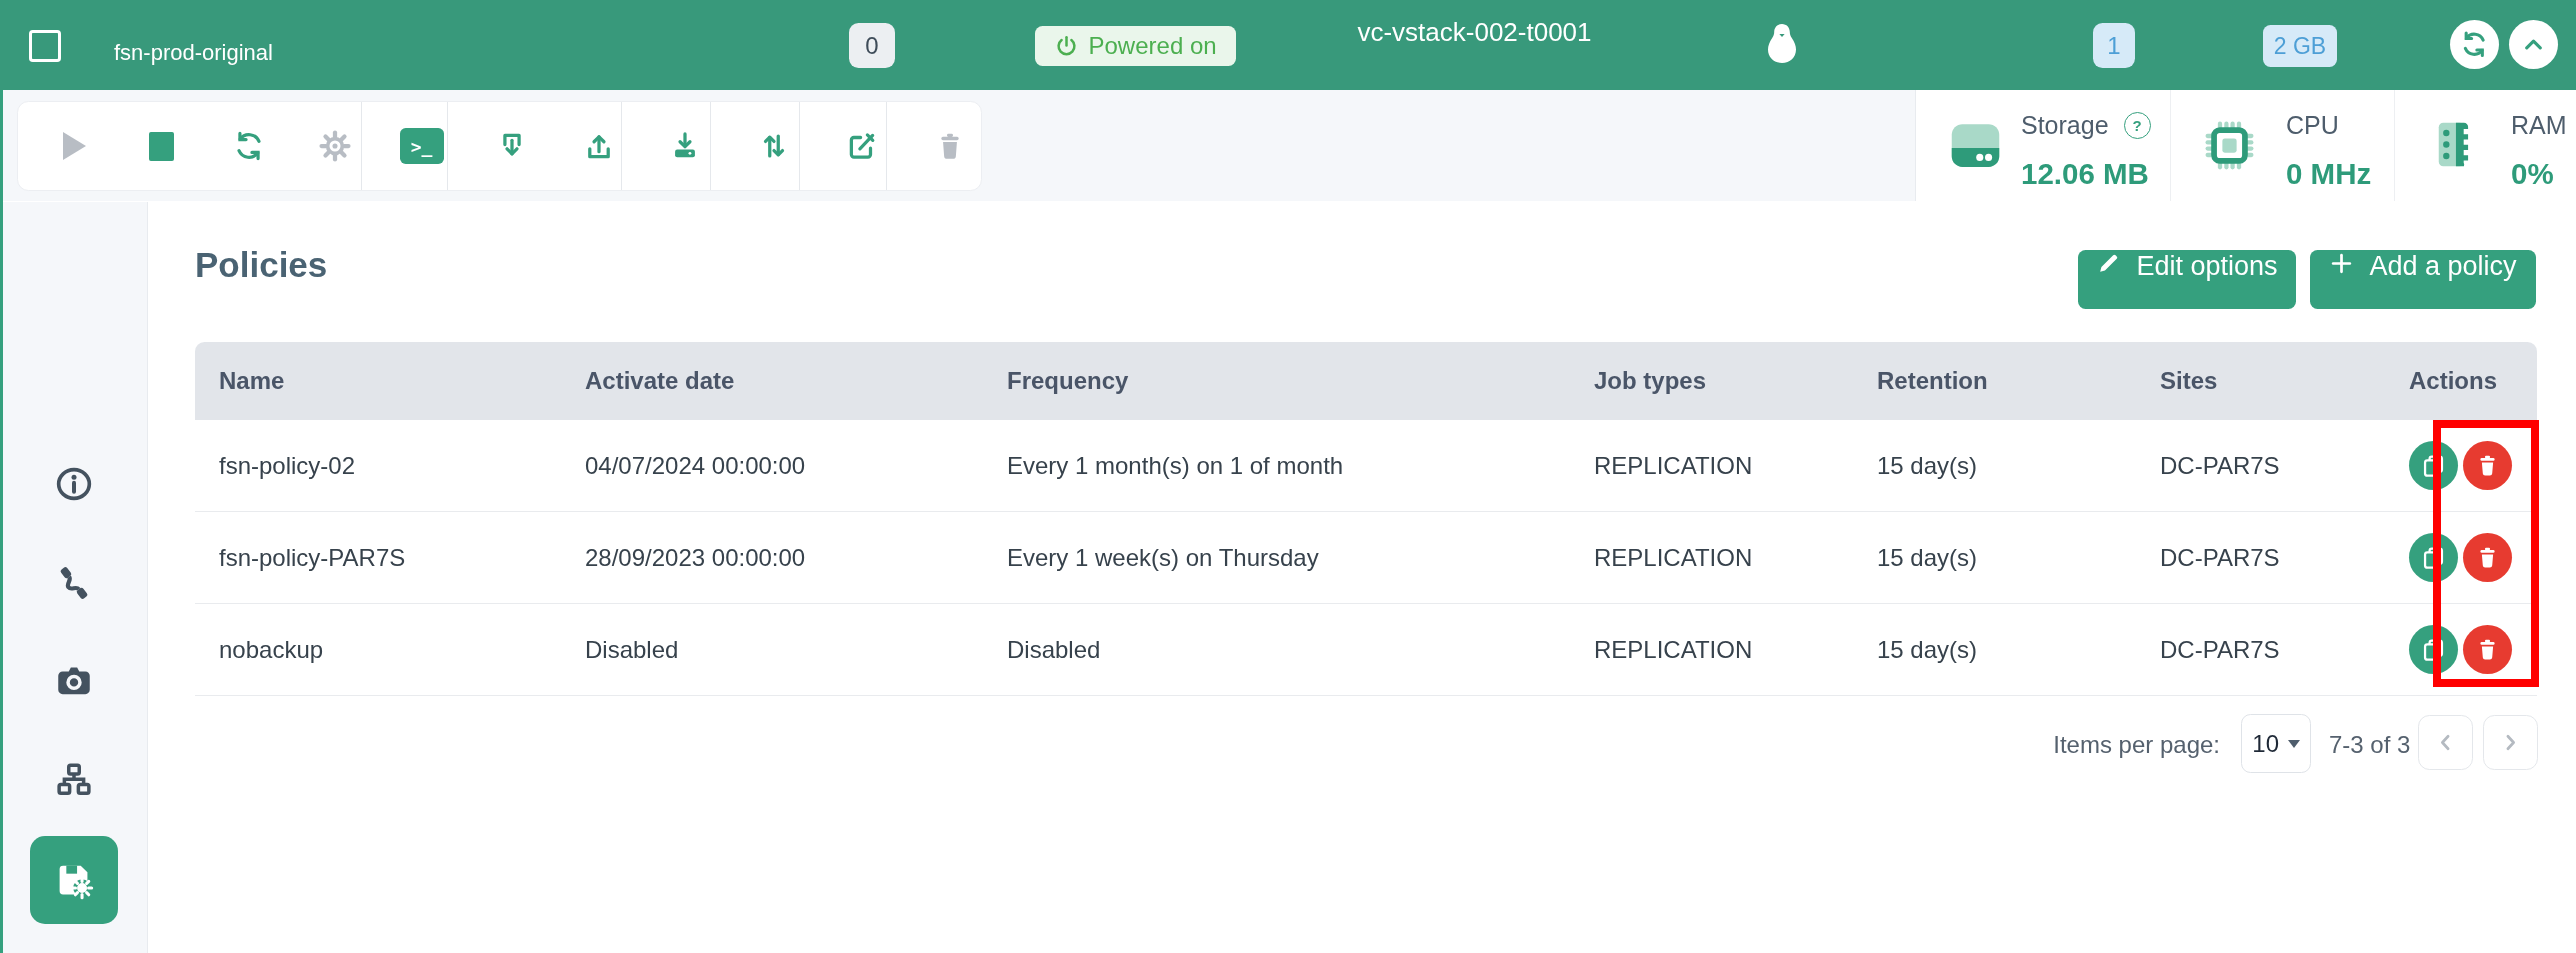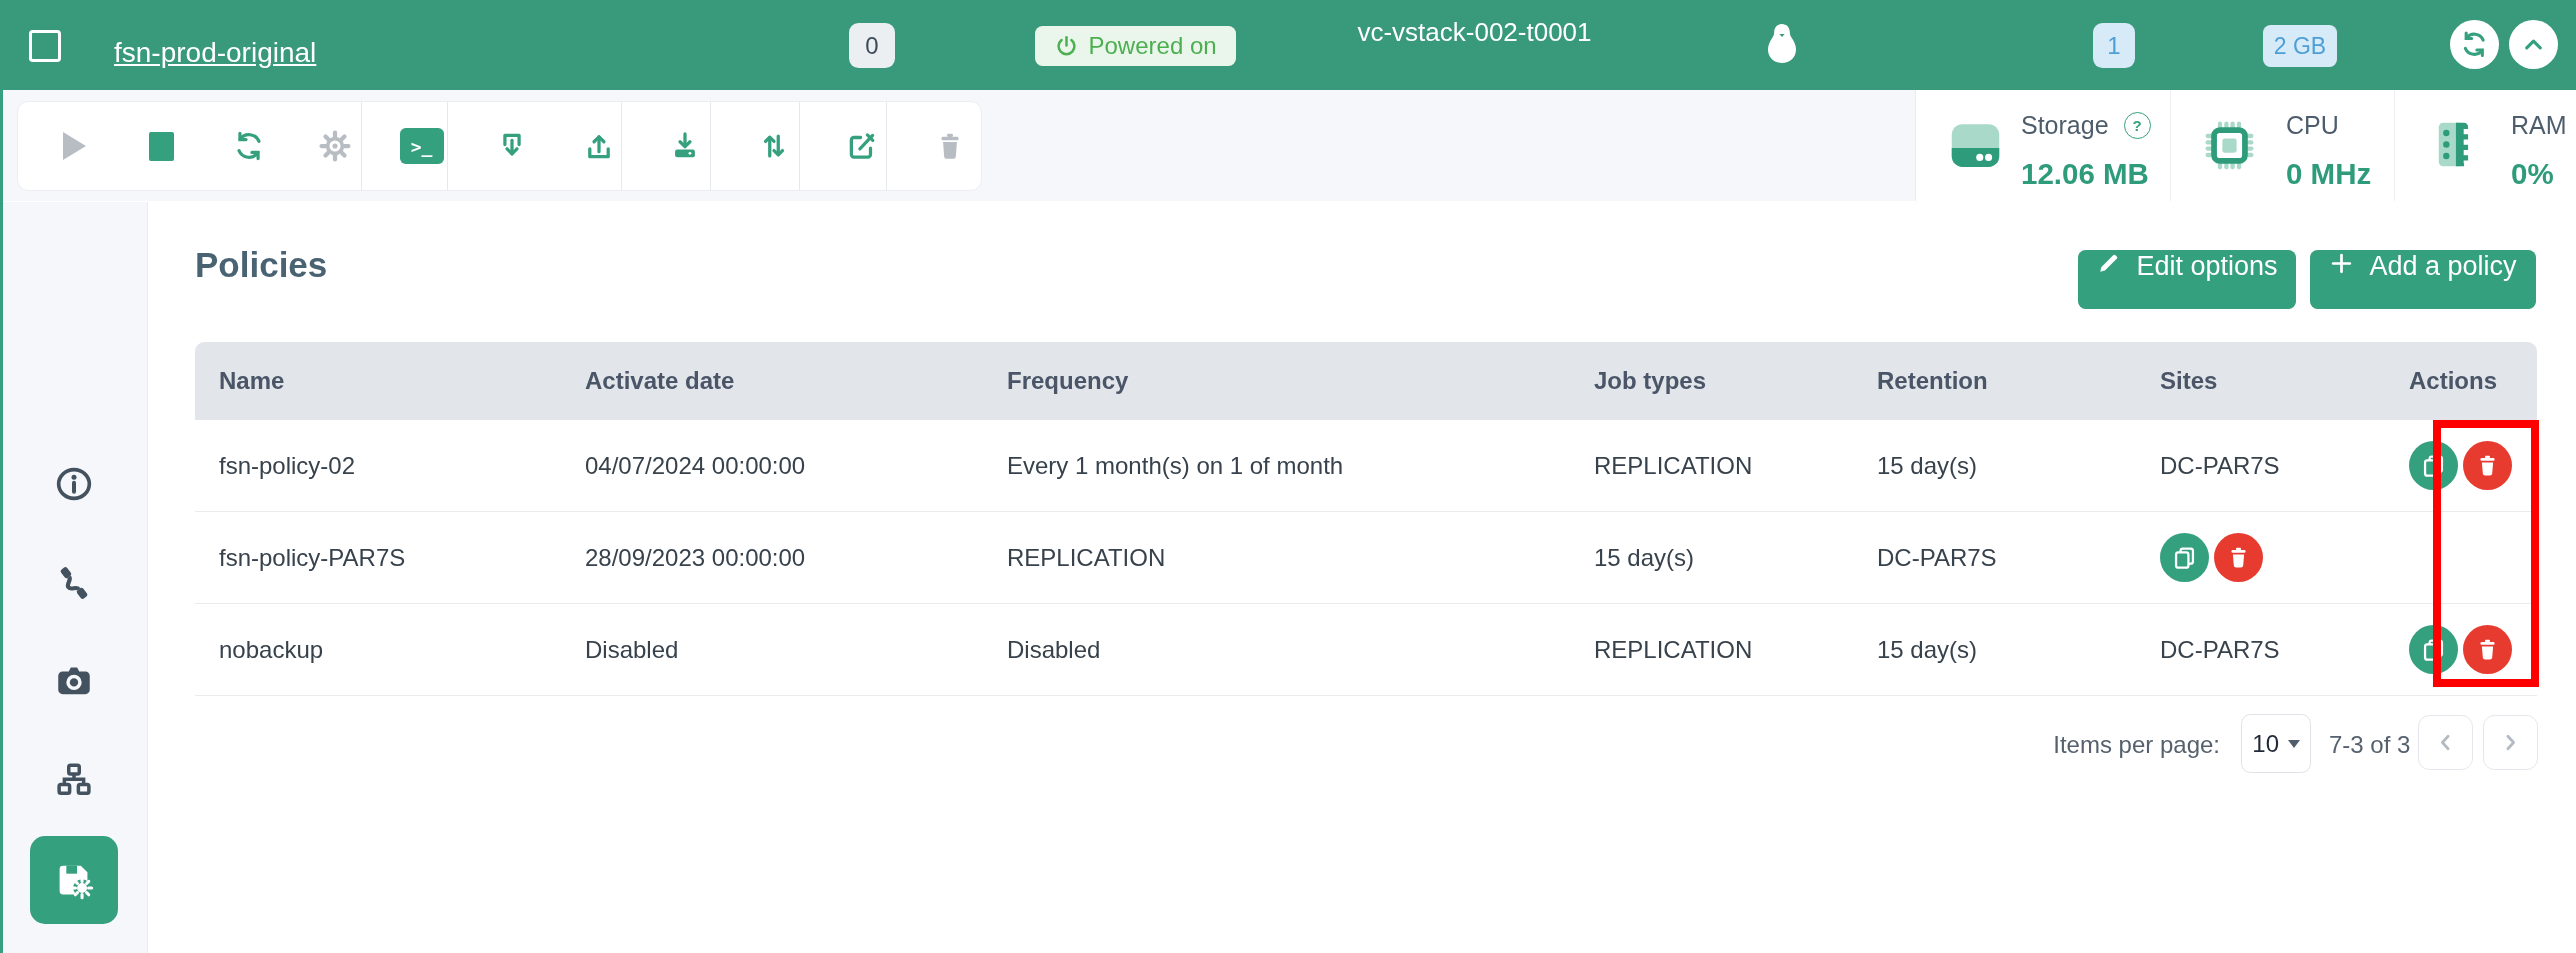--- a/index.html
+++ b/index.html
@@ -1,21 +1,21 @@
 <!DOCTYPE html>
 <html style="font-size:15px"><head>
 <meta charset="utf-8">
 <style>
   html,body{margin:0;padding:0;background:#fff;}
   #app{position:relative;width:2576px;height:953px;font-family:"Liberation Sans",sans-serif;overflow:hidden;background:#fff;}
   .abs{position:absolute;}
   
   .topbar{left:0;top:0;width:2576px;height:90px;background:#38997B;}
   .tb-check{left:28.5px;top:30px;width:26px;height:26px;border:3.3px solid #fff;border-radius:3.8px;}
-  .tb-title{left:114px;top:0;height:106px;display:flex;align-items:center;color:#fff;font-size:28px;text-decoration:underline;}
+  .tb-title{left:114px;top:0;height:106px;display:flex;align-items:center;color:#fff;font-size:22px;}
   .badge-gray{left:849px;top:23px;width:46px;height:45px;background:#ECEFF2;border-radius:9.5px;color:#3E4C59;font-size:24px;display:flex;align-items:center;justify-content:center;}
   .badge-power{left:1035px;top:26px;height:40px;padding:0 19px;background:#EAF6EB;border-radius:7.6px;color:#4CAF50;font-size:24px;display:flex;align-items:center;gap:9.5px;}
   .tb-host{left:1332px;top:0;width:285px;height:64px;display:flex;align-items:center;justify-content:center;color:#fff;font-size:26px;}
   .tb-penguin{left:1758px;top:19px;}
   .badge-blue1{left:2093px;top:23px;width:42px;height:45px;background:#D6EAF8;border-radius:9.5px;color:#4D9FD6;font-size:24px;display:flex;align-items:center;justify-content:center;}
   .badge-blue2{left:2263px;top:25px;width:74px;height:42px;background:#D6EAF8;border-radius:7.6px;color:#4D9FD6;font-size:23px;display:flex;align-items:center;justify-content:center;}
   .tb-circle{top:20px;width:49px;height:49px;border-radius:50%;background:#fff;display:flex;align-items:center;justify-content:center;cursor:pointer;}
   
   .toolrow{left:0;top:90px;width:2576px;height:111px;background:#F5F7FA;}
   .toolcard{left:17px;top:11.4px;width:963px;height:88px;background:#fff;border:1px solid #ECEEF2;border-radius:11.4px;}
@@ -356,20 +356,21 @@
               <rect x="5.2" y="4.8" width="13.6" height="2.6" rx="1.2"></rect>
               <path d="M6.6 9h10.8l-.9 10.6a2.2 2.2 0 0 1-2.2 2H9.7a2.2 2.2 0 0 1-2.2-2z"></path>
             </svg>
           </button>
       </div>
     </div>
 
     <div class="t-grid t-row">
       <div>fsn-policy-PAR7S</div>
       <div>28/09/2023 00:00:00</div>
+      <div>Every 1 week(s) on Thursday</div>
       <div>REPLICATION</div>
       <div>15 day(s)</div>
       <div>DC-PAR7S</div>
       <div class="act-cell">
         <button class="act-btn act-copy">
             <svg width="27" height="27" viewBox="0 0 24 24" fill="none" stroke="#fff" stroke-width="2">
               <rect x="8.5" y="4" width="11" height="13.5" rx="2"></rect>
               <rect x="4.5" y="7.5" width="11" height="13.5" rx="2" fill="#35A07E"></rect>
             </svg>
           </button>

